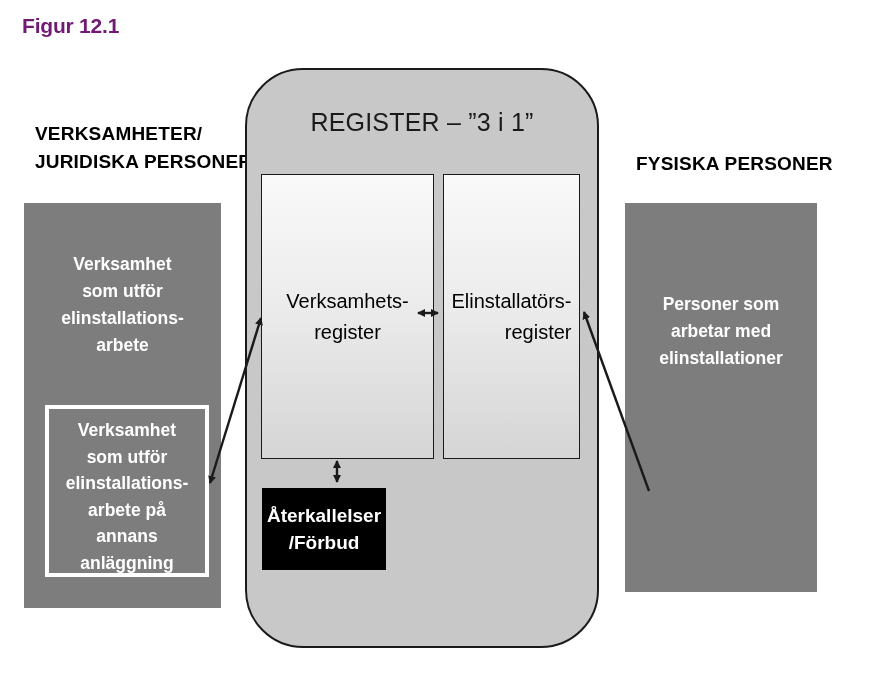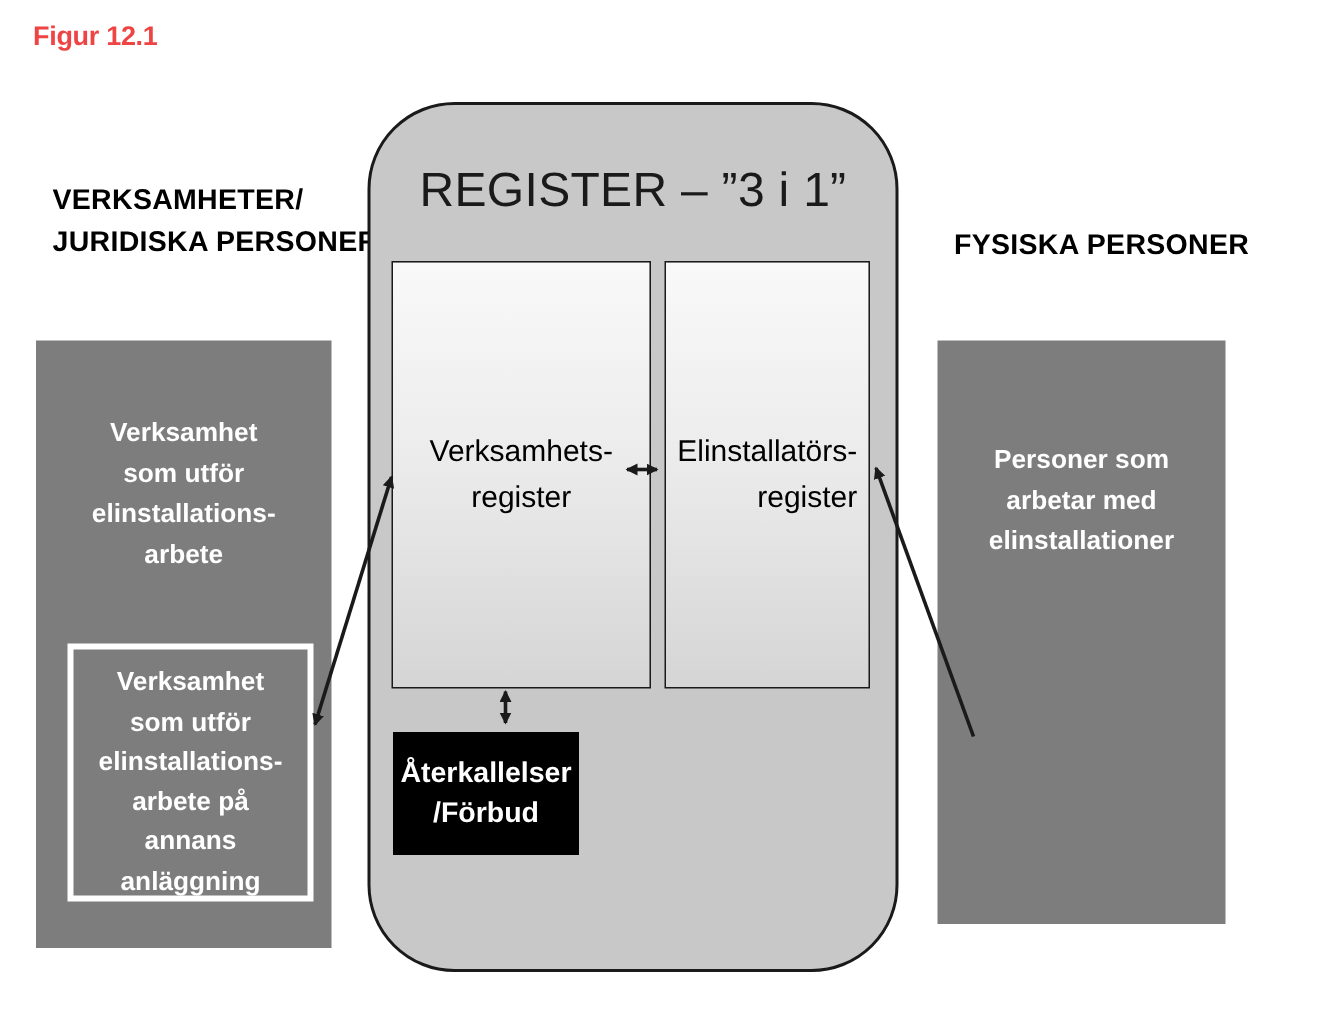--- a/index.html
+++ b/index.html
@@ -10,47 +10,47 @@
     --text-white:#ffffff;
     --text-black:#1a1a1a;
   }
   *{margin:0;padding:0;box-sizing:border-box;}
   body{background:#ffffff;font-family:"Liberation Sans",sans-serif;}
   .stage{position:relative;width:885px;height:678px;background:#fff;overflow:hidden;}
   .pre{white-space:pre-line;}
 
   
   .caption{position:absolute;left:22px;top:14px;display:flex;align-items:center;
-    font-weight:bold;font-size:18px;color:#ef4444;letter-spacing:-0.2px;}
+    font-weight:bold;font-size:21px;color:#701a75;letter-spacing:-0.2px;}
   .caption .lbl{width:145px;}
 
   
   .side-heading{position:absolute;font-weight:bold;font-size:19px;line-height:28px;
     color:#000;letter-spacing:0.2px;}
   #left-heading{left:35px;top:120px;}
   #right-heading{left:636px;top:150px;}
 
   
   .gray-panel{position:absolute;background:var(--panel-gray);color:var(--text-white);
-    text-align:center;font-weight:bold;font-size:17.5px;line-height:27px;margin-top:24px;}
+    text-align:center;font-weight:bold;font-size:17.5px;line-height:27px;}
   #left-panel{left:24px;top:203px;width:197px;height:405px;padding-top:48px;}
-  #right-panel{left:625px;top:203px;width:192px;height:389px;padding-top:66px;}
+  #right-panel{left:625px;top:203px;width:192px;height:389px;padding-top:88px;}
 
   
   .inner-box{position:absolute;border:4px solid #ffffff;color:var(--text-white);
     text-align:center;font-weight:bold;font-size:17.5px;line-height:26.5px;}
   #left-inner-box{left:21px;top:202px;width:164px;height:172px;padding-top:8px;}
   #right-inner-box{left:22px;top:220px;width:150px;height:127px;
     display:flex;align-items:center;justify-content:center;}
 
   
   #register-container{position:absolute;left:245px;top:68px;width:354px;height:580px;
     background:var(--container-gray);border:2.5px solid var(--line-black);border-radius:58px;}
   #register-heading{position:absolute;left:0;top:38px;width:100%;text-align:center;
-    font-size:32px;color:var(--text-black);letter-spacing:0.2px;}
+    font-size:25px;color:var(--text-black);letter-spacing:0.2px;}
 
   .register-box{position:absolute;top:104px;height:285px;
     background:linear-gradient(180deg,#f9f9f9 0%,#ececec 45%,#d5d5d5 100%);
     border:1.5px solid var(--line-black);
     display:flex;align-items:center;justify-content:center;text-align:center;
     font-size:20px;line-height:31px;color:#000;}
   #verksamhetsregister-box{left:14px;width:173px;}
   #elinstallatorsregister-box{left:196px;width:137px;text-align:right;}
 
   #aterkallelser-box{position:absolute;left:15px;top:418px;width:124px;height:82px;

